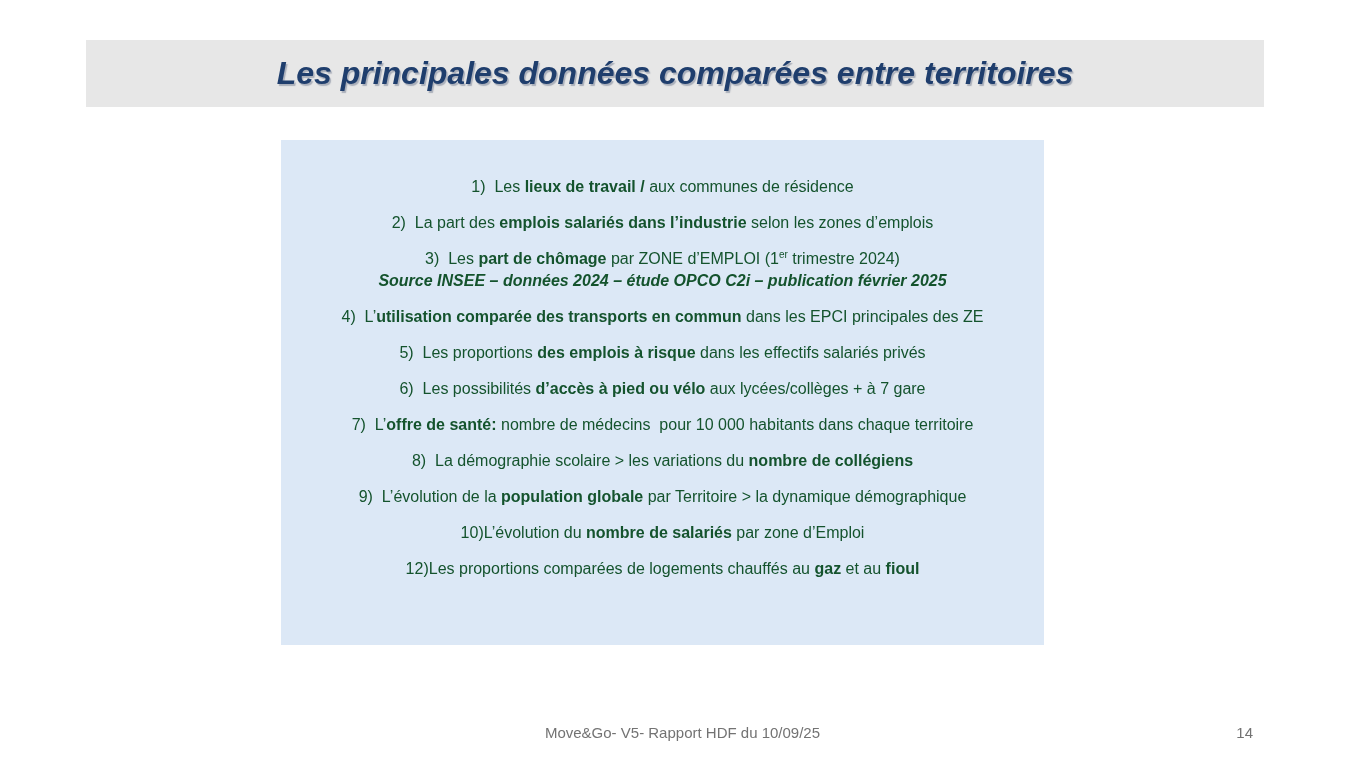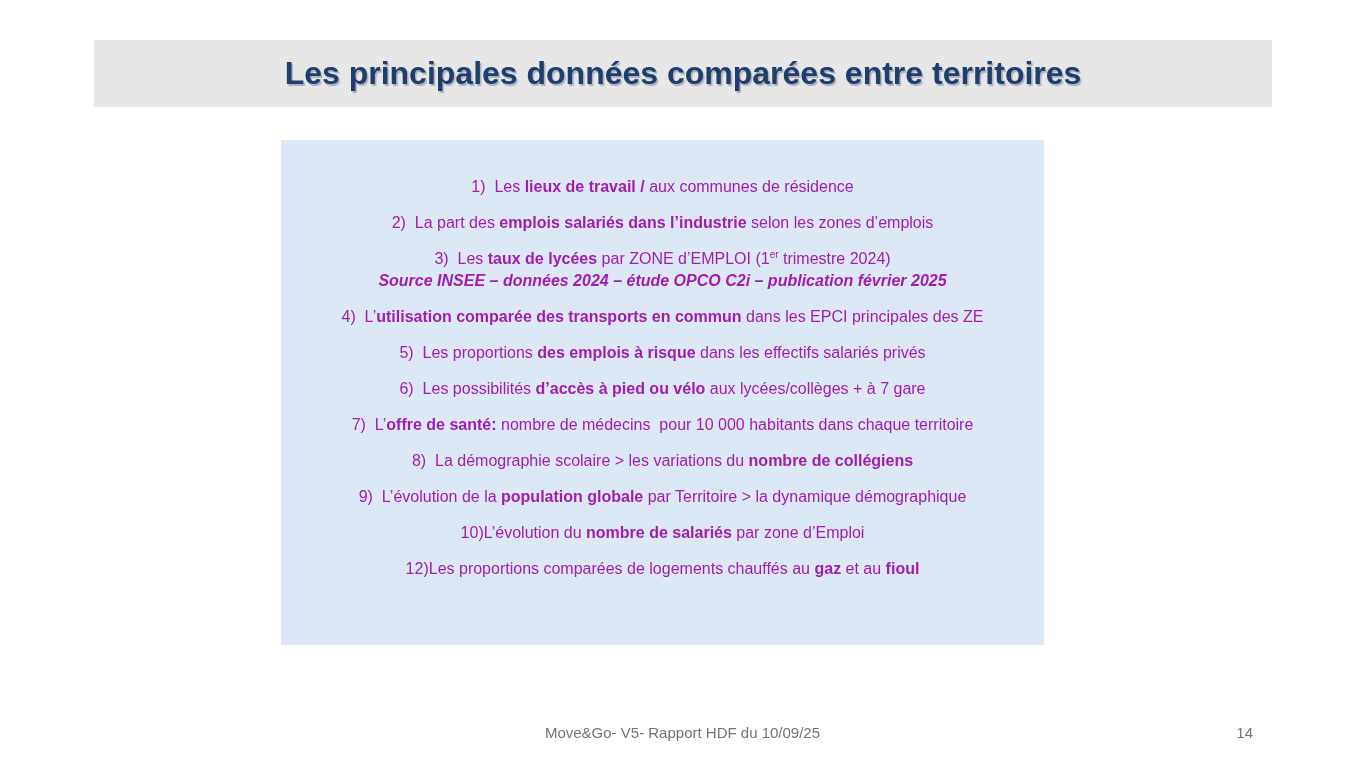--- a/index.html
+++ b/index.html
@@ -3,36 +3,36 @@
 <meta charset="utf-8">
 <style>
   html,body { margin:0; padding:0; }
   body {
     width:1365px; height:768px; position:relative;
     background:#ffffff;
     font-family:"Liberation Sans", sans-serif;
     overflow:hidden;
   }
   .title-bar {
-    position:absolute; left:94px; top:40px; width:1178px; height:67px;
+    position:absolute; left:86px; top:40px; width:1178px; height:67px;
     background:#e7e7e7;
-    display:flex; align-items:center; justify-content:center;
+    display:flex; align-items:center; justify-content:center;font-style:italic;
   }
   .title-bar h1 {
     margin:0; font-size:32px; font-weight:bold; color:#1f3e6d;
     text-shadow:1.5px 1.5px 1px rgba(120,130,150,0.55);
     letter-spacing:0;
   }
   .content-box {
     position:absolute; left:281px; top:140px; width:763px; height:505px;
     background:#dce8f6; box-sizing:border-box; padding-top:36px;
   }
   .block { margin:0 0 14px 0; text-align:center; }
   .line {
-    font-size:16px; line-height:22px; color:#a21caf;
+    font-size:16px; line-height:22px; color:#14532d;
     white-space:pre-wrap;
   }
   .line .b { font-weight:bold; }
   .line .i { font-style:italic; }
   .line sup { font-size:10px; line-height:0; vertical-align:super; }
   .footer {
     position:absolute; left:0; top:722px; width:1365px; height:22px;
     color:#737373; font-size:15px;
   }
   .footer .footer-text { display:block; text-align:center; line-height:22px; }
@@ -49,21 +49,21 @@
 
   <main class="content-box">
     <div id="list">
         <div class="block">
           <div class="line"><span>1)  Les </span><span class="b">lieux de travail /</span><span> aux communes de résidence</span></div>
         </div>
         <div class="block">
           <div class="line"><span>2)  La part des </span><span class="b">emplois salariés dans l’industrie</span><span> selon les zones d’emplois</span></div>
         </div>
         <div class="block">
-          <div class="line"><span>3)  Les </span><span class="b">taux de lycées</span><span> par ZONE d’EMPLOI (1</span><sup>er</sup><span> trimestre 2024)</span></div>
+          <div class="line"><span>3)  Les </span><span class="b">part de chômage</span><span> par ZONE d’EMPLOI (1</span><sup>er</sup><span> trimestre 2024)</span></div>
           <div class="line"><span class="b i">Source INSEE – données 2024 – étude OPCO C2i – publication février 2025</span></div>
         </div>
         <div class="block">
           <div class="line"><span>4)  L’</span><span class="b">utilisation comparée des transports en commun</span><span> dans les EPCI principales des ZE</span></div>
         </div>
         <div class="block">
           <div class="line"><span>5)  Les proportions </span><span class="b">des emplois à risque</span><span> dans les effectifs salariés privés</span></div>
         </div>
         <div class="block">
           <div class="line"><span>6)  Les possibilités </span><span class="b">d’accès à pied ou vélo</span><span> aux lycées/collèges + à 7 gare</span></div>

